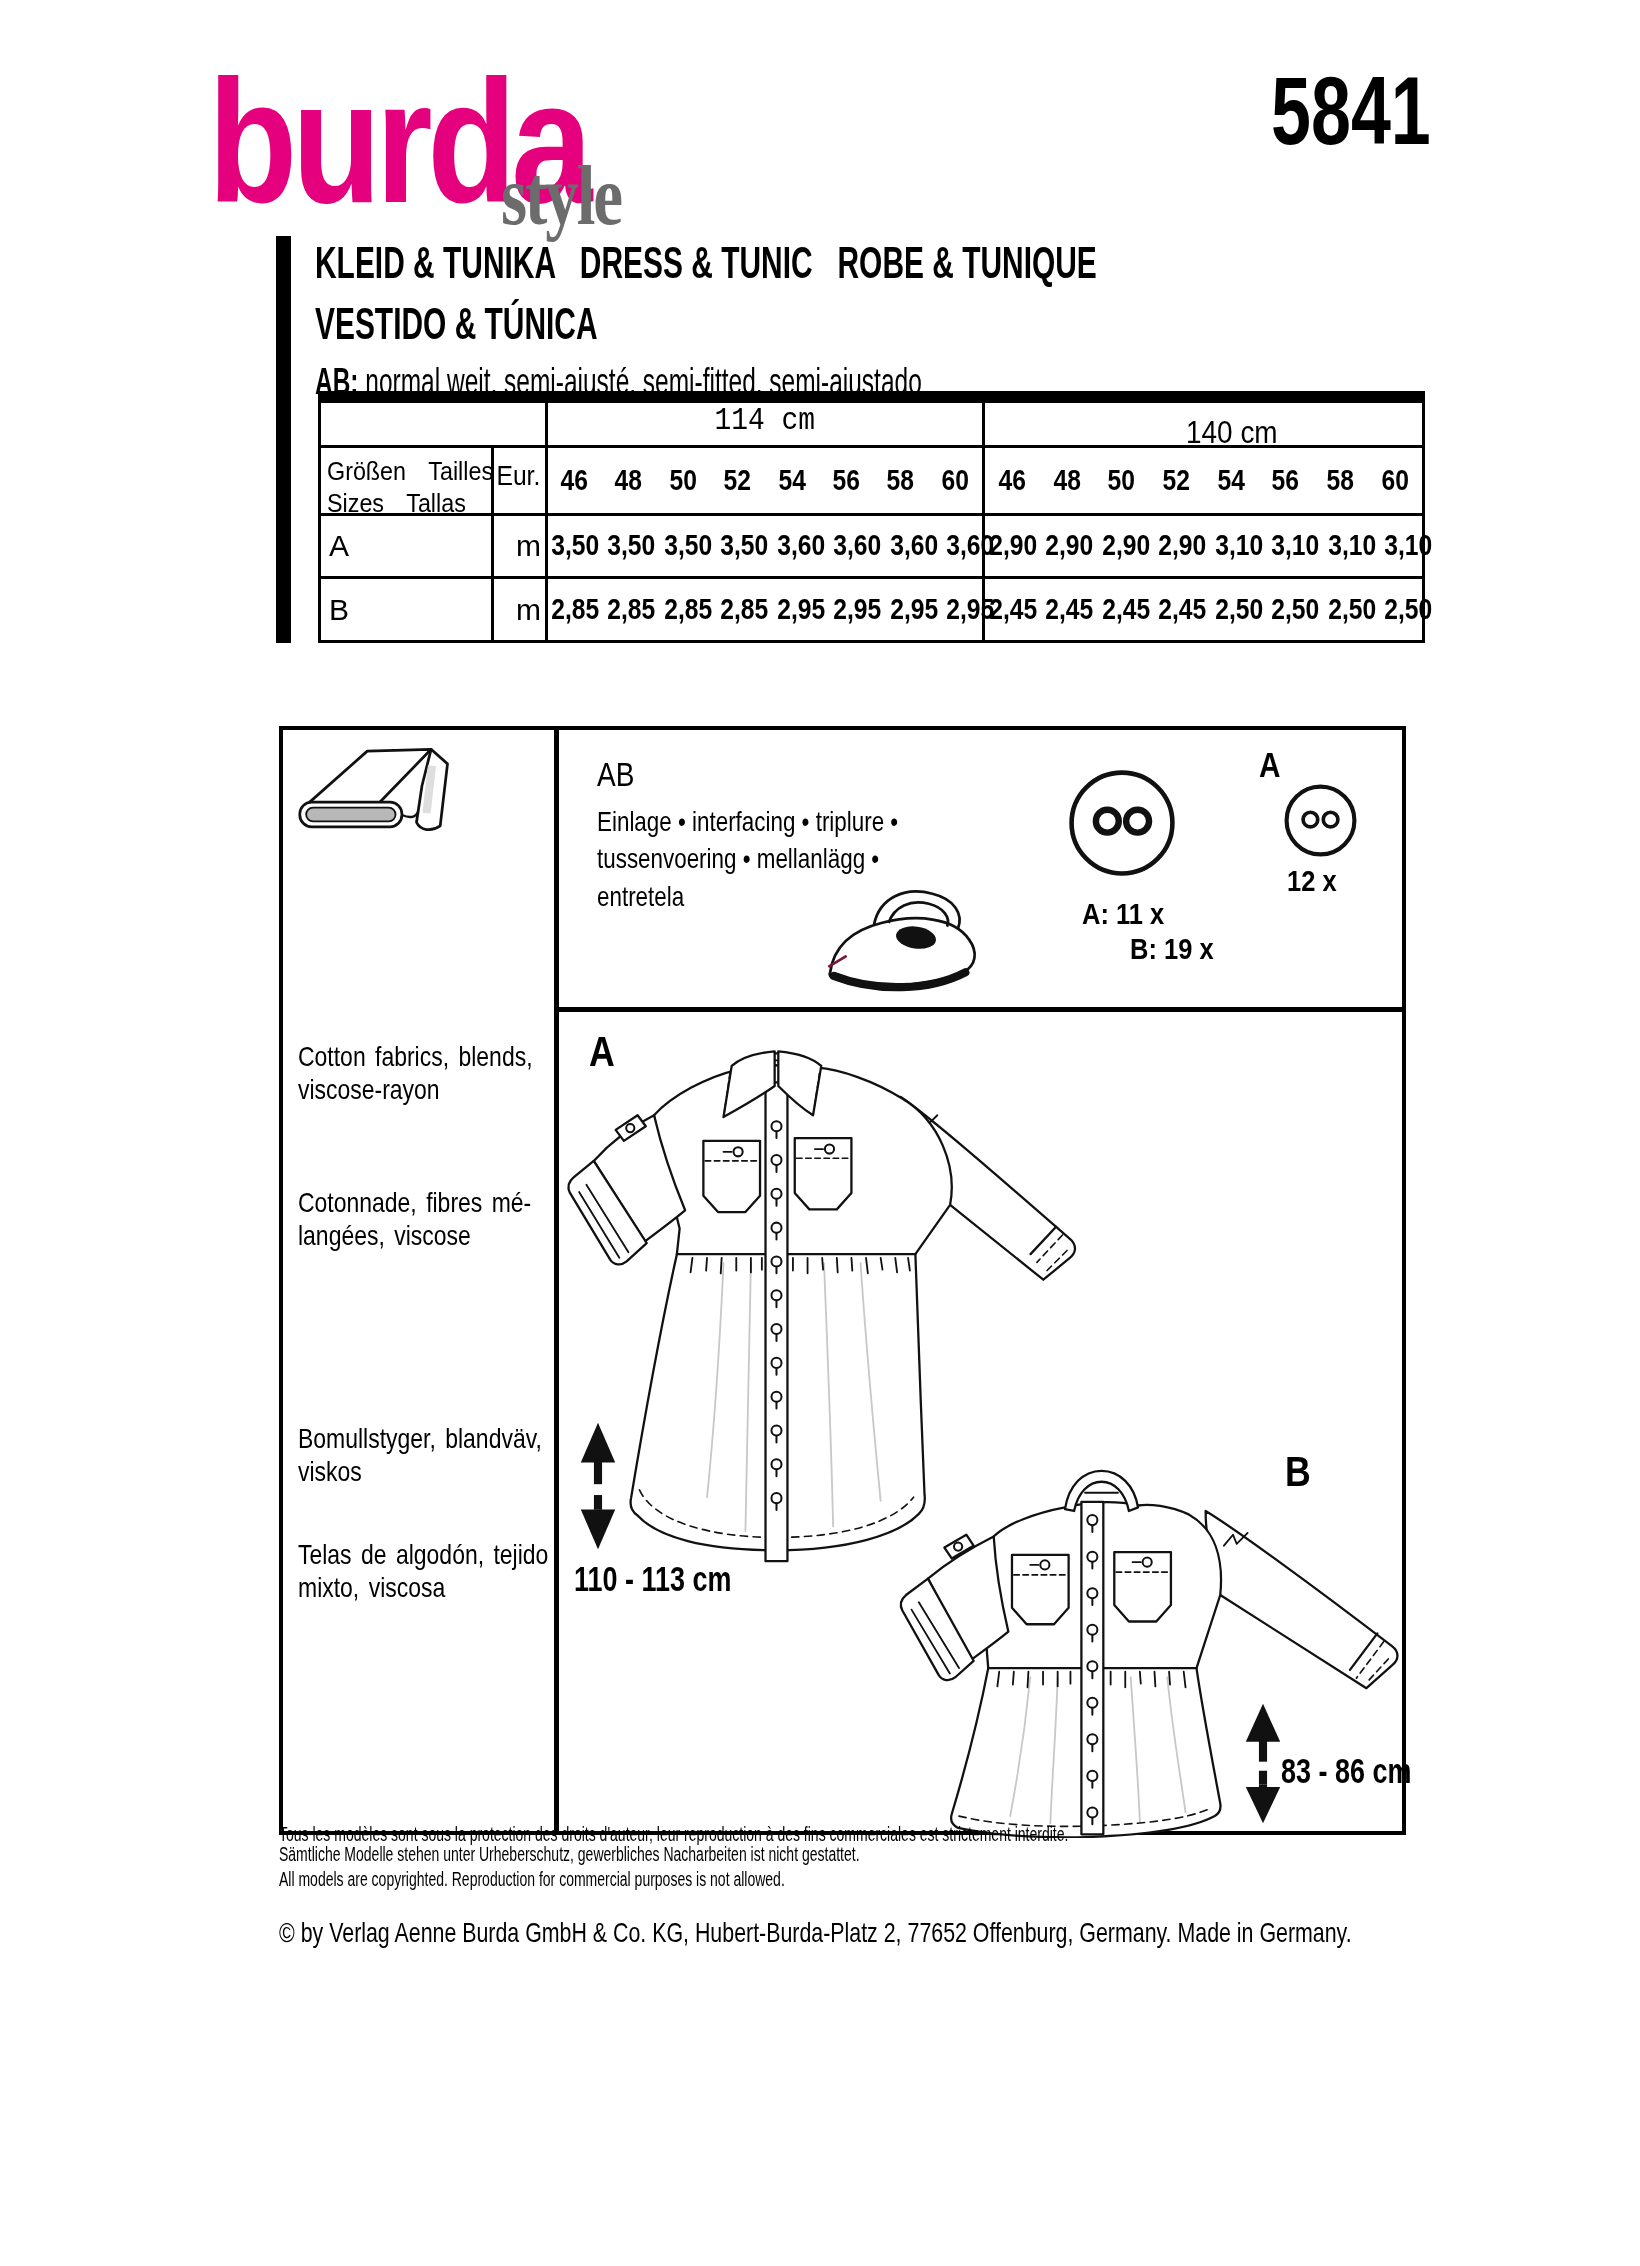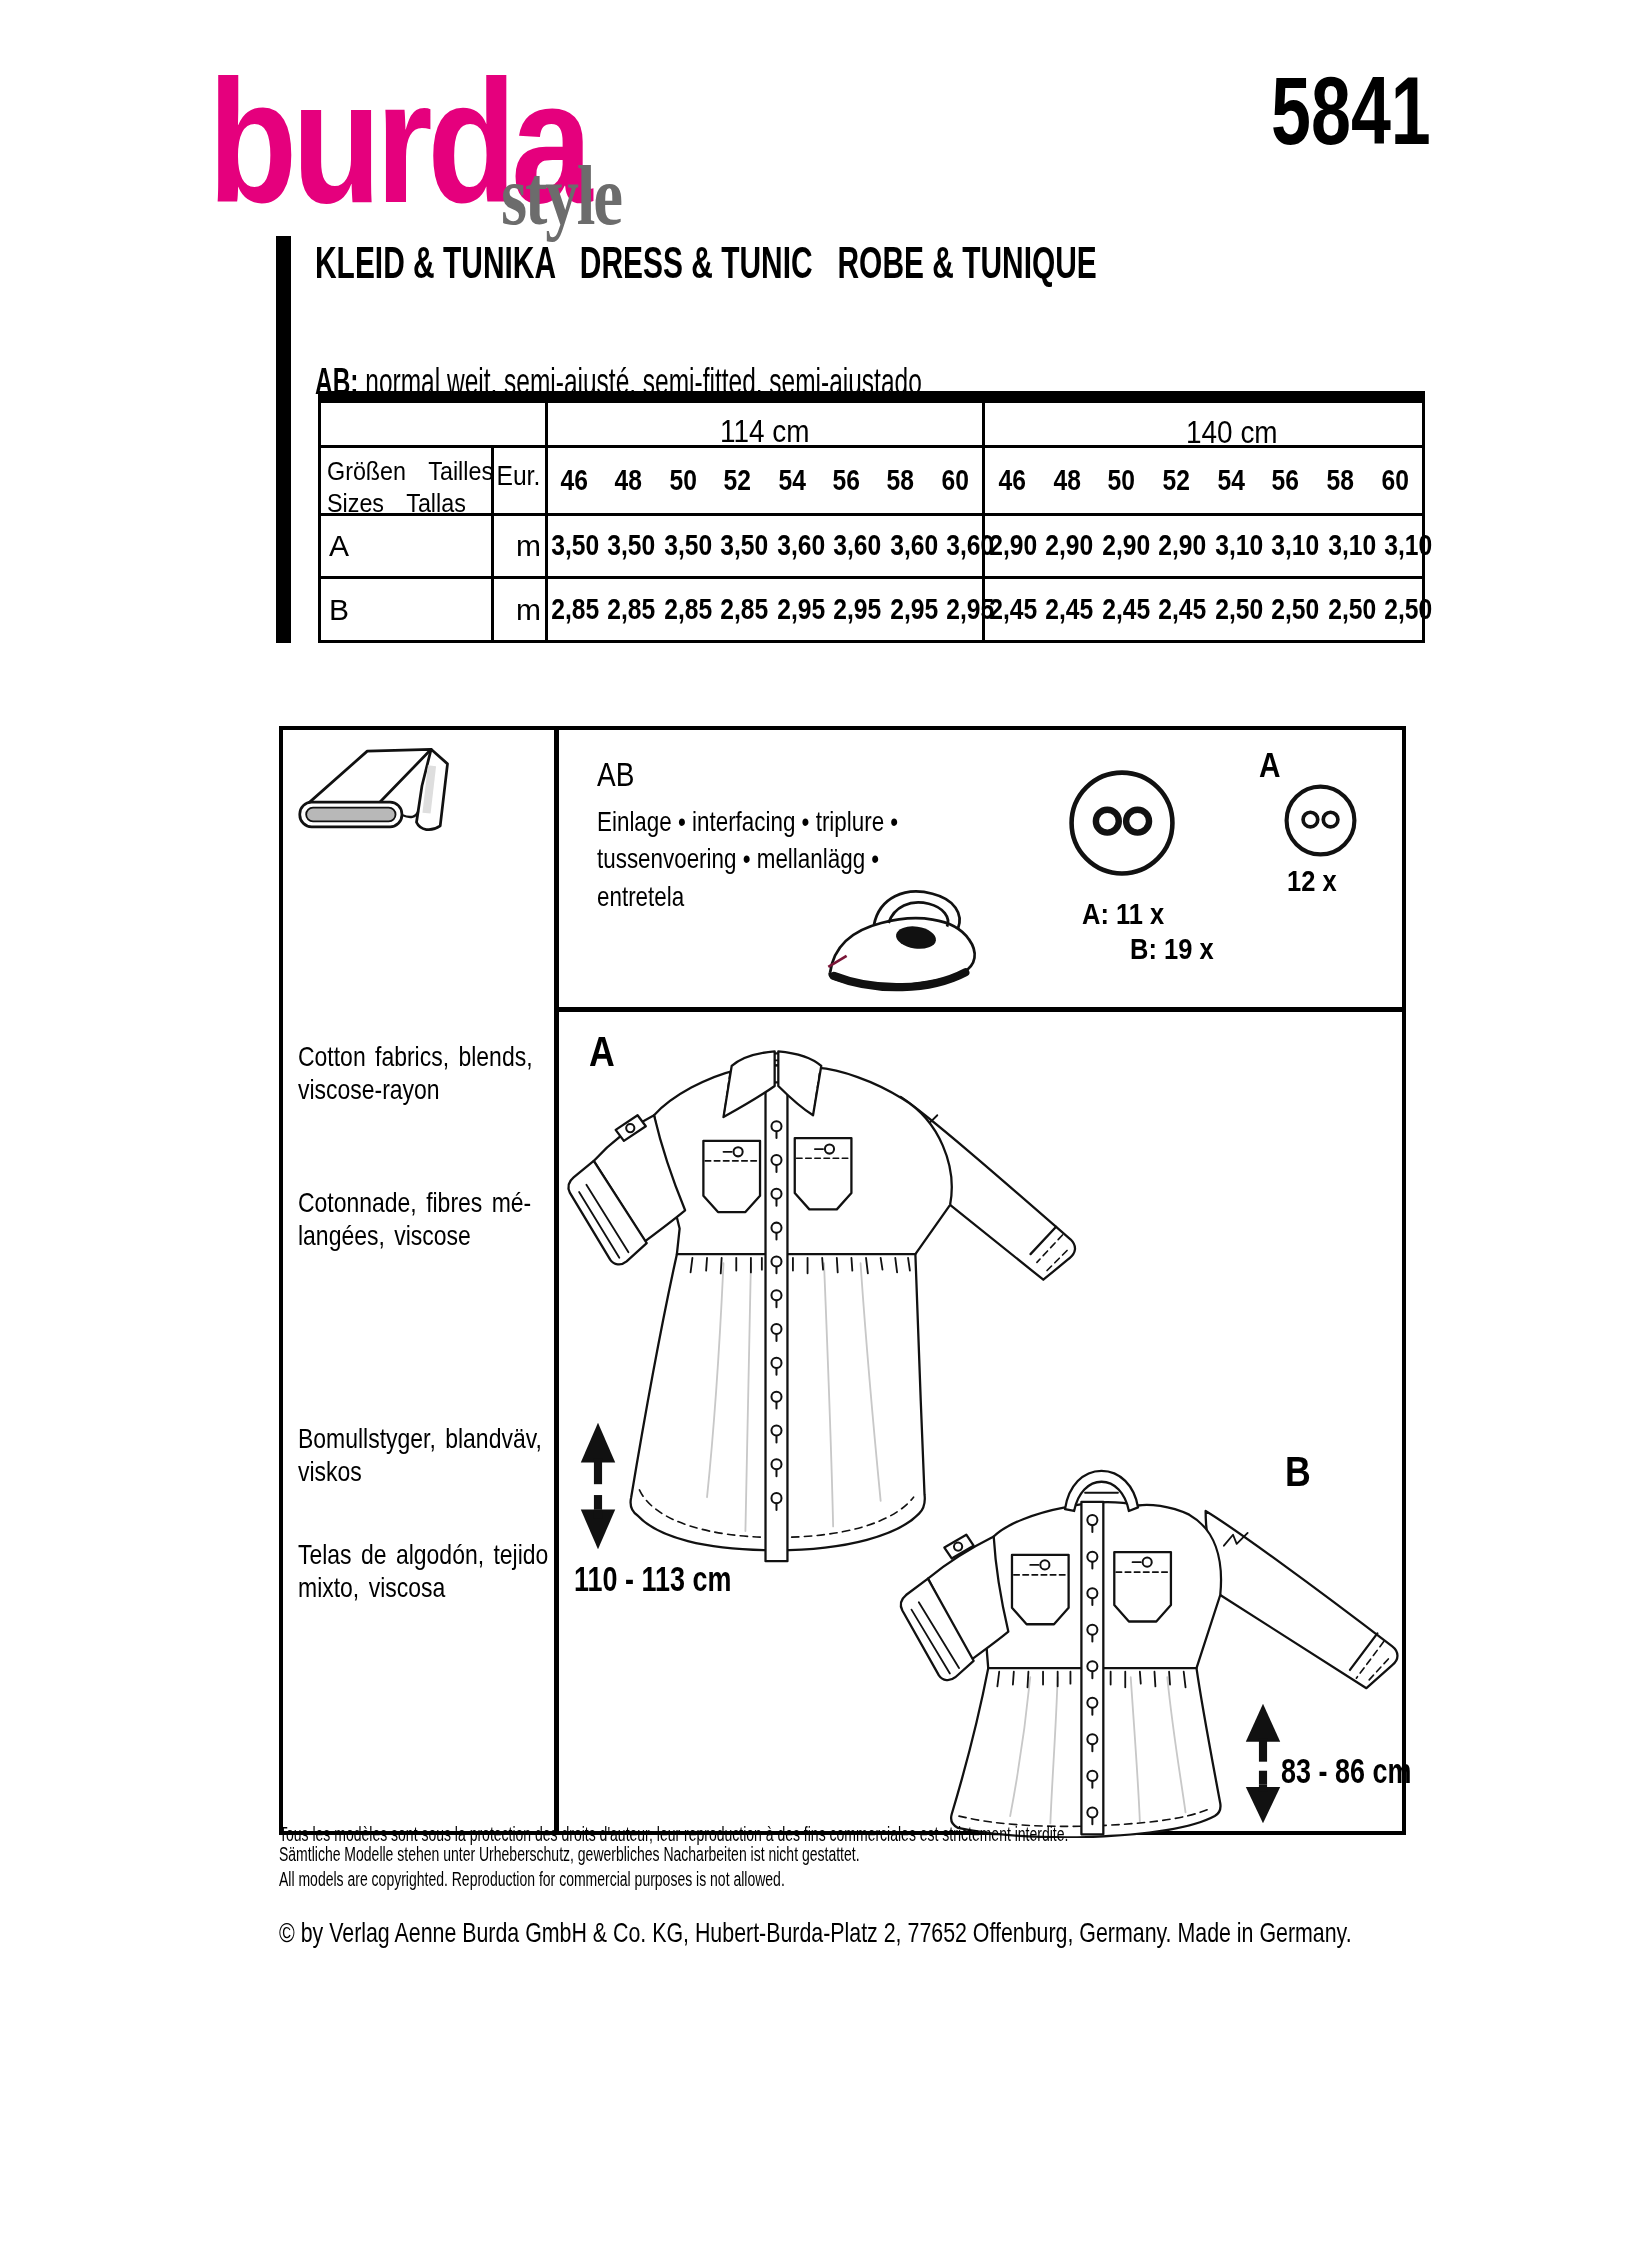--- a/index.html
+++ b/index.html
@@ -57,39 +57,42 @@
     <span class="cx x80 logo-sub">style</span>
   </div>
   <div class="abs pattern-no" style="left:1215px;top:62px;width:187px;text-align:right;">
     <span class="cx x74 or">5841</span>
   </div>
 
   <div class="abs title-bar" style="left:276px;top:236px;width:14.6px;height:407px;"></div>
   <div class="abs t1" style="left:315px;top:241px;">
     <span class="cx x68">KLEID &amp; TUNIKA   DRESS &amp; TUNIC   ROBE &amp; TUNIQUE</span>
   </div>
+  <div class="abs t1" style="left:315px;top:302px;">
+    <span class="cx x68">VESTIDO &amp; TÚNICA</span>
+  </div>
   <div class="abs t3" style="left:315px;top:364px;">
     <span class="cx x68"><span class="bold">AB:</span><span> </span><span>normal weit, semi-ajusté, semi-fitted, semi-ajustado</span></span>
   </div>
 
   <div class="abs" style="left:318px;top:391px;width:1107px;height:252px;">
 
     <div class="abs tbl-line" style="left:0;top:0;width:1107px;height:12px;"></div>
 
     <div class="abs tbl-line" style="left:0;top:12px;width:2.7px;height:240px;"></div>
     <div class="abs tbl-line" style="left:1104px;top:12px;width:2.7px;height:240px;"></div>
     <div class="abs tbl-line" style="left:0;top:249px;width:1107px;height:2.7px;"></div>
     <div class="abs tbl-line" style="left:0;top:54px;width:1107px;height:2.7px;"></div>
     <div class="abs tbl-line" style="left:0;top:122px;width:1107px;height:2.7px;"></div>
     <div class="abs tbl-line" style="left:0;top:185px;width:1107px;height:2.7px;"></div>
     <div class="abs tbl-line" style="left:173px;top:54px;width:2.7px;height:198px;"></div>
     <div class="abs tbl-line" style="left:227px;top:12px;width:2.7px;height:240px;"></div>
     <div class="abs tbl-line" style="left:664px;top:12px;width:2.7px;height:240px;"></div>
 
-    <div class="abs cell center hdr-cm" style="left:229px;top:12px;width:435px;height:58px;">
+    <div class="abs cell center hdr-cm" style="left:229px;top:0;width:435px;height:58px;font-family:Liberation Mono, monospace;">
       <span class="cx x90 oc">114 cm</span>
     </div>
     <div class="abs cell center hdr-cm" style="left:667px;top:12px;width:437px;height:60px;margin-left:28px;">
       <span class="cx x90 oc">140 cm</span>
     </div>
 
     <div class="abs glabel" style="left:9.1px;top:64px;width:163px;">
       <span class="cx x88">Größen  Tailles</span><br>
       <span class="cx x88">Sizes  Tallas</span>
     </div>

